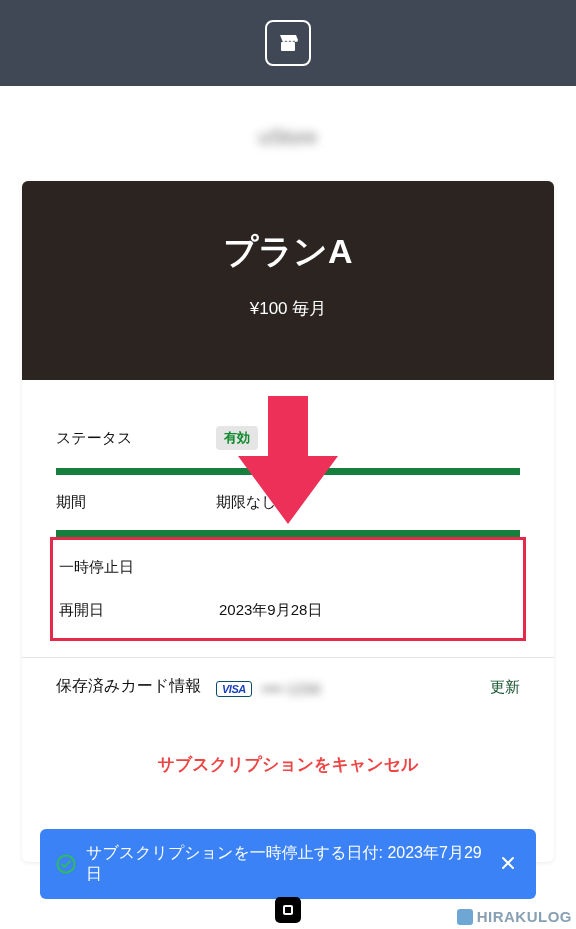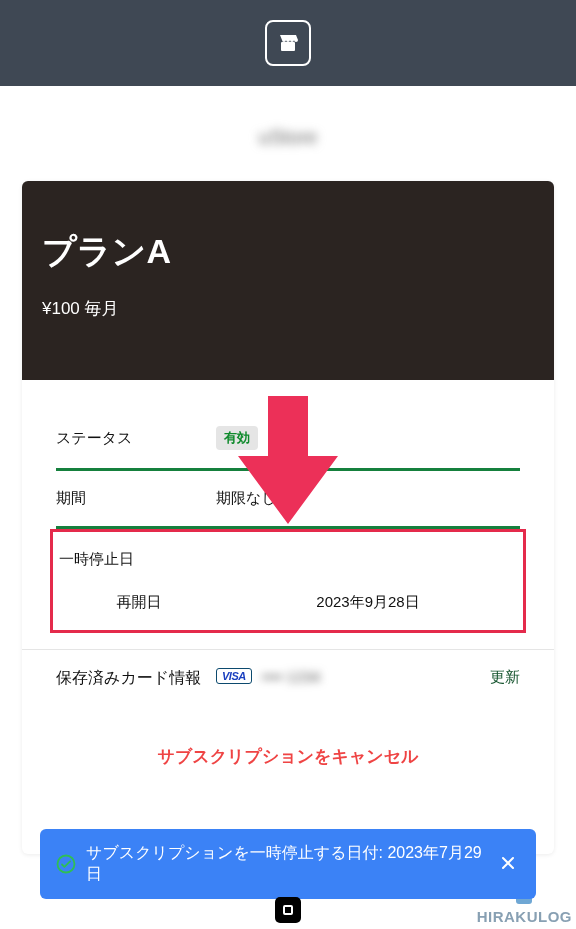--- a/index.html
+++ b/index.html
@@ -46,39 +46,40 @@
       margin: 32px 22px 0 22px;
       border-radius: 6px;
       box-shadow: 0 1px 4px rgba(0,0,0,0.08);
       overflow: visible;
       background: #fff;
       position: relative;
     }
     .card-header {
       background: #2b2421;
       color: #fff;
+      text-align: center;
       padding: 48px 20px 60px 20px;
       border-radius: 6px 6px 0 0;
     }
     .plan-title { font-size: 34px; font-weight: 700; }
     .plan-price { font-size: 17px; margin-top: 22px; font-weight: 500; }
     .arrow-wrap {
       position: absolute;
       left: 50%;
       transform: translateX(-50%);
       top: 215px;
       z-index: 5;
     }
     .arrow-wrap svg { display: block; }
     .info-list { padding: 28px 34px 10px 34px; }
     .info-row {
       display: flex;
       align-items: center;
       padding: 18px 0;
-      border-bottom: 3px solid #15803d;
+      border-bottom: 7px solid #15803d;
       font-size: 15px;
     }
     .info-row:last-of-type { border-bottom: none; }
     .label-col { width: 160px; color: #111; }
     .value-col { flex: 1; color: #111; }
     .badge {
       display: inline-block;
       background: #e5e5e5;
       color: #0f8a2c;
       font-size: 13px;
@@ -86,24 +87,24 @@
       padding: 3px 8px;
       border-radius: 4px;
     }
     .highlight-box {
       border: 3px solid #e42a4b;
       margin: 0 -6px;
       padding: 0 6px;
     }
     .highlight-box .info-row { border-bottom: none; }
     .highlight-box .info-row:first-child { padding-bottom: 12px; gap: 28px; }
-    .highlight-box .info-row:last-child { padding-top: 12px; text-align: center; }
+    .highlight-box .info-row:last-child { padding-top: 12px; }
     .card-row {
       display: flex;
-      align-items: flex-start;
+      align-items: flex-end;
       padding: 18px 34px;
       border-top: 1px solid #e5e5e5;
       margin-top: 6px;
     }
     .visa-badge {
       border: 1px solid #0c4a6e;
       border-radius: 3px;
       padding: 1px 5px;
       font-size: 11px;
       font-weight: 800;
@@ -177,21 +178,20 @@
       right: 4px;
       bottom: 4px;
       font-size: 15px;
       color: #88a0b3;
       font-weight: 600;
       letter-spacing: 0.5px;
       z-index: 15;
       display: flex;
       align-items: center;
       gap: 4px;
-      flex-direction: column;
     }
     .watermark .wm-icon { width: 16px; height: 16px; background: #6fa7d4; border-radius: 3px; }
   </style>
 </head>
 <body>
 
 <div class="header-bar">
   <div class="header-btn">
     <span class="store-glyph">
       <svg width="20" height="18" viewBox="0 0 20 18">

